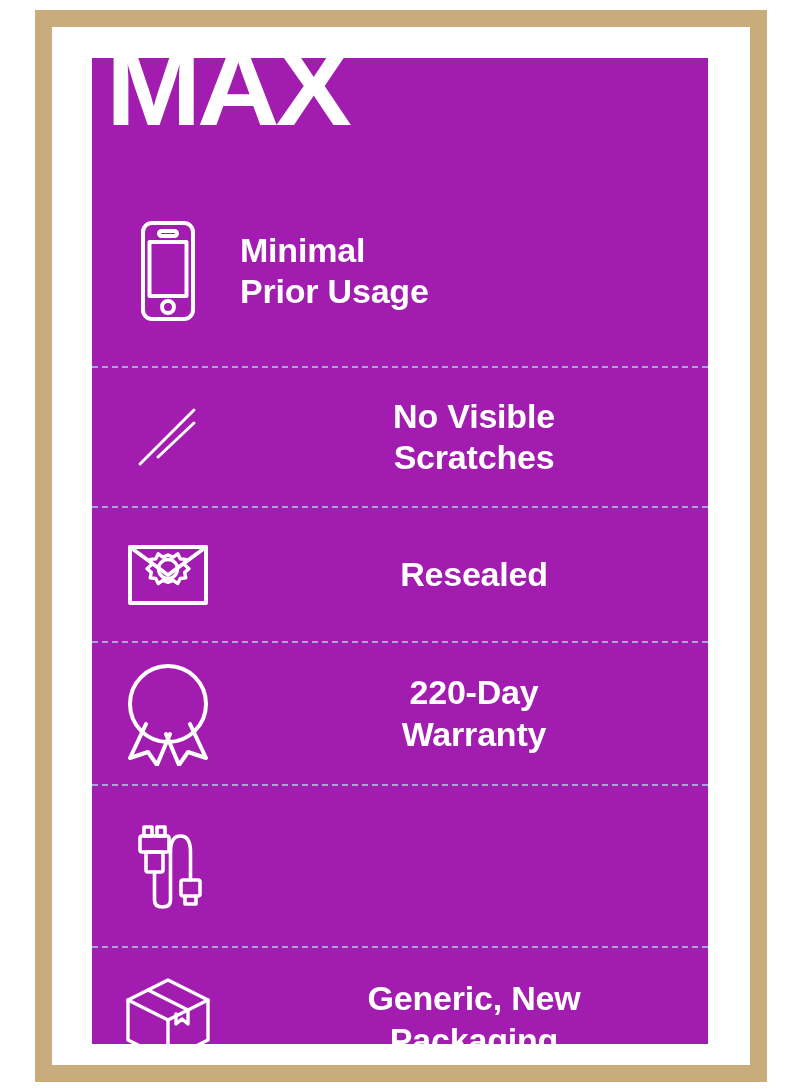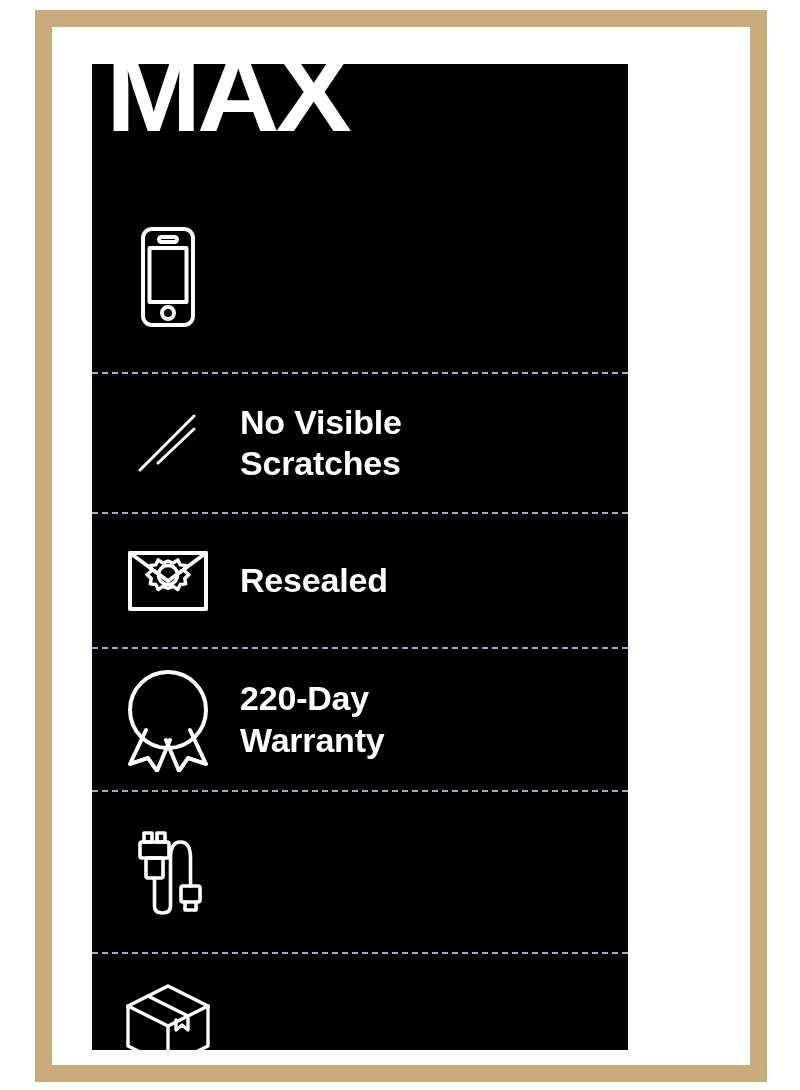--- a/index.html
+++ b/index.html
@@ -24,24 +24,24 @@
     width: 732px;   
     height: 1072px; 
     box-sizing: border-box;
     border: 17px solid #c9ac7c;
     background: #ffffff;
   }
   
   #purple-panel {
     position: absolute;
     left: 92px;
-    top: 64px;
-    width: 536px;   
+    top: 58px;
+    width: 616px;   
     height: 986px;  
-    background: #000000;
+    background: #a21caf;
     overflow: hidden;
   }
   
   #brand-wordmark {
     position: absolute;
     left: 14px;
     top: -24px;
     color: #ffffff;
     font-family: "Liberation Sans", sans-serif;
     font-weight: 700;
@@ -63,20 +63,21 @@
   .feature-row {
     position: relative;
     display: flex;
     align-items: center;
     box-sizing: border-box;
     width: 100%;
     padding-left: 6px;
   }
   .feature-row + .feature-row {
     border-top: 2px dashed #a9a6d4;
+    text-align: center;
   }
   .feature-icon {
     flex: 0 0 auto;
     width: 140px;
     display: flex;
     align-items: center;
     justify-content: center;
   }
   .feature-icon svg {
     display: block;
@@ -120,20 +121,22 @@
 
       <div class="feature-row" id="row-usage">
         <div class="feature-icon">
           <svg width="56" height="102" viewBox="0 0 56 102" aria-hidden="true">
             <rect x="3" y="3" width="50" height="96" rx="9" ry="9"></rect>
             <rect x="19" y="11" width="18" height="5" rx="2.5" ry="2.5"></rect>
             <rect x="9.5" y="22" width="37" height="54"></rect>
             <circle cx="28" cy="87" r="6"></circle>
           </svg>
         </div>
+        <div class="feature-label">Minimal
+Prior Usage</div>
       </div>
 
       <div class="feature-row" id="row-scratches">
         <div class="feature-icon">
           <svg width="72" height="72" viewBox="0 0 72 72" aria-hidden="true" style="stroke-width:3;">
             <line x1="8" y1="63" x2="62" y2="9"></line>
             <line x1="26" y1="56" x2="62" y2="22"></line>
           </svg>
         </div>
         <div class="feature-label">No Visible
@@ -187,17 +190,19 @@
 
       <div class="feature-row" id="row-packaging">
         <div class="feature-icon">
           <svg width="92" height="88" viewBox="0 0 92 88" aria-hidden="true" style="stroke-width:3.4;">
             <polyline points="6,24 46,4 86,24 86,64 46,84 6,64 6,24"></polyline>
             <polyline points="6,24 46,44 86,24"></polyline>
             <line x1="46" y1="44" x2="46" y2="84"></line>
             <polyline points="26,14 66,34 66,48 60,43 54,48 54,38"></polyline>
           </svg>
         </div>
+        <div class="feature-label">Generic, New
+Packaging</div>
       </div>
 
     </div>
   </div>
 </div>
 
 </body></html>

